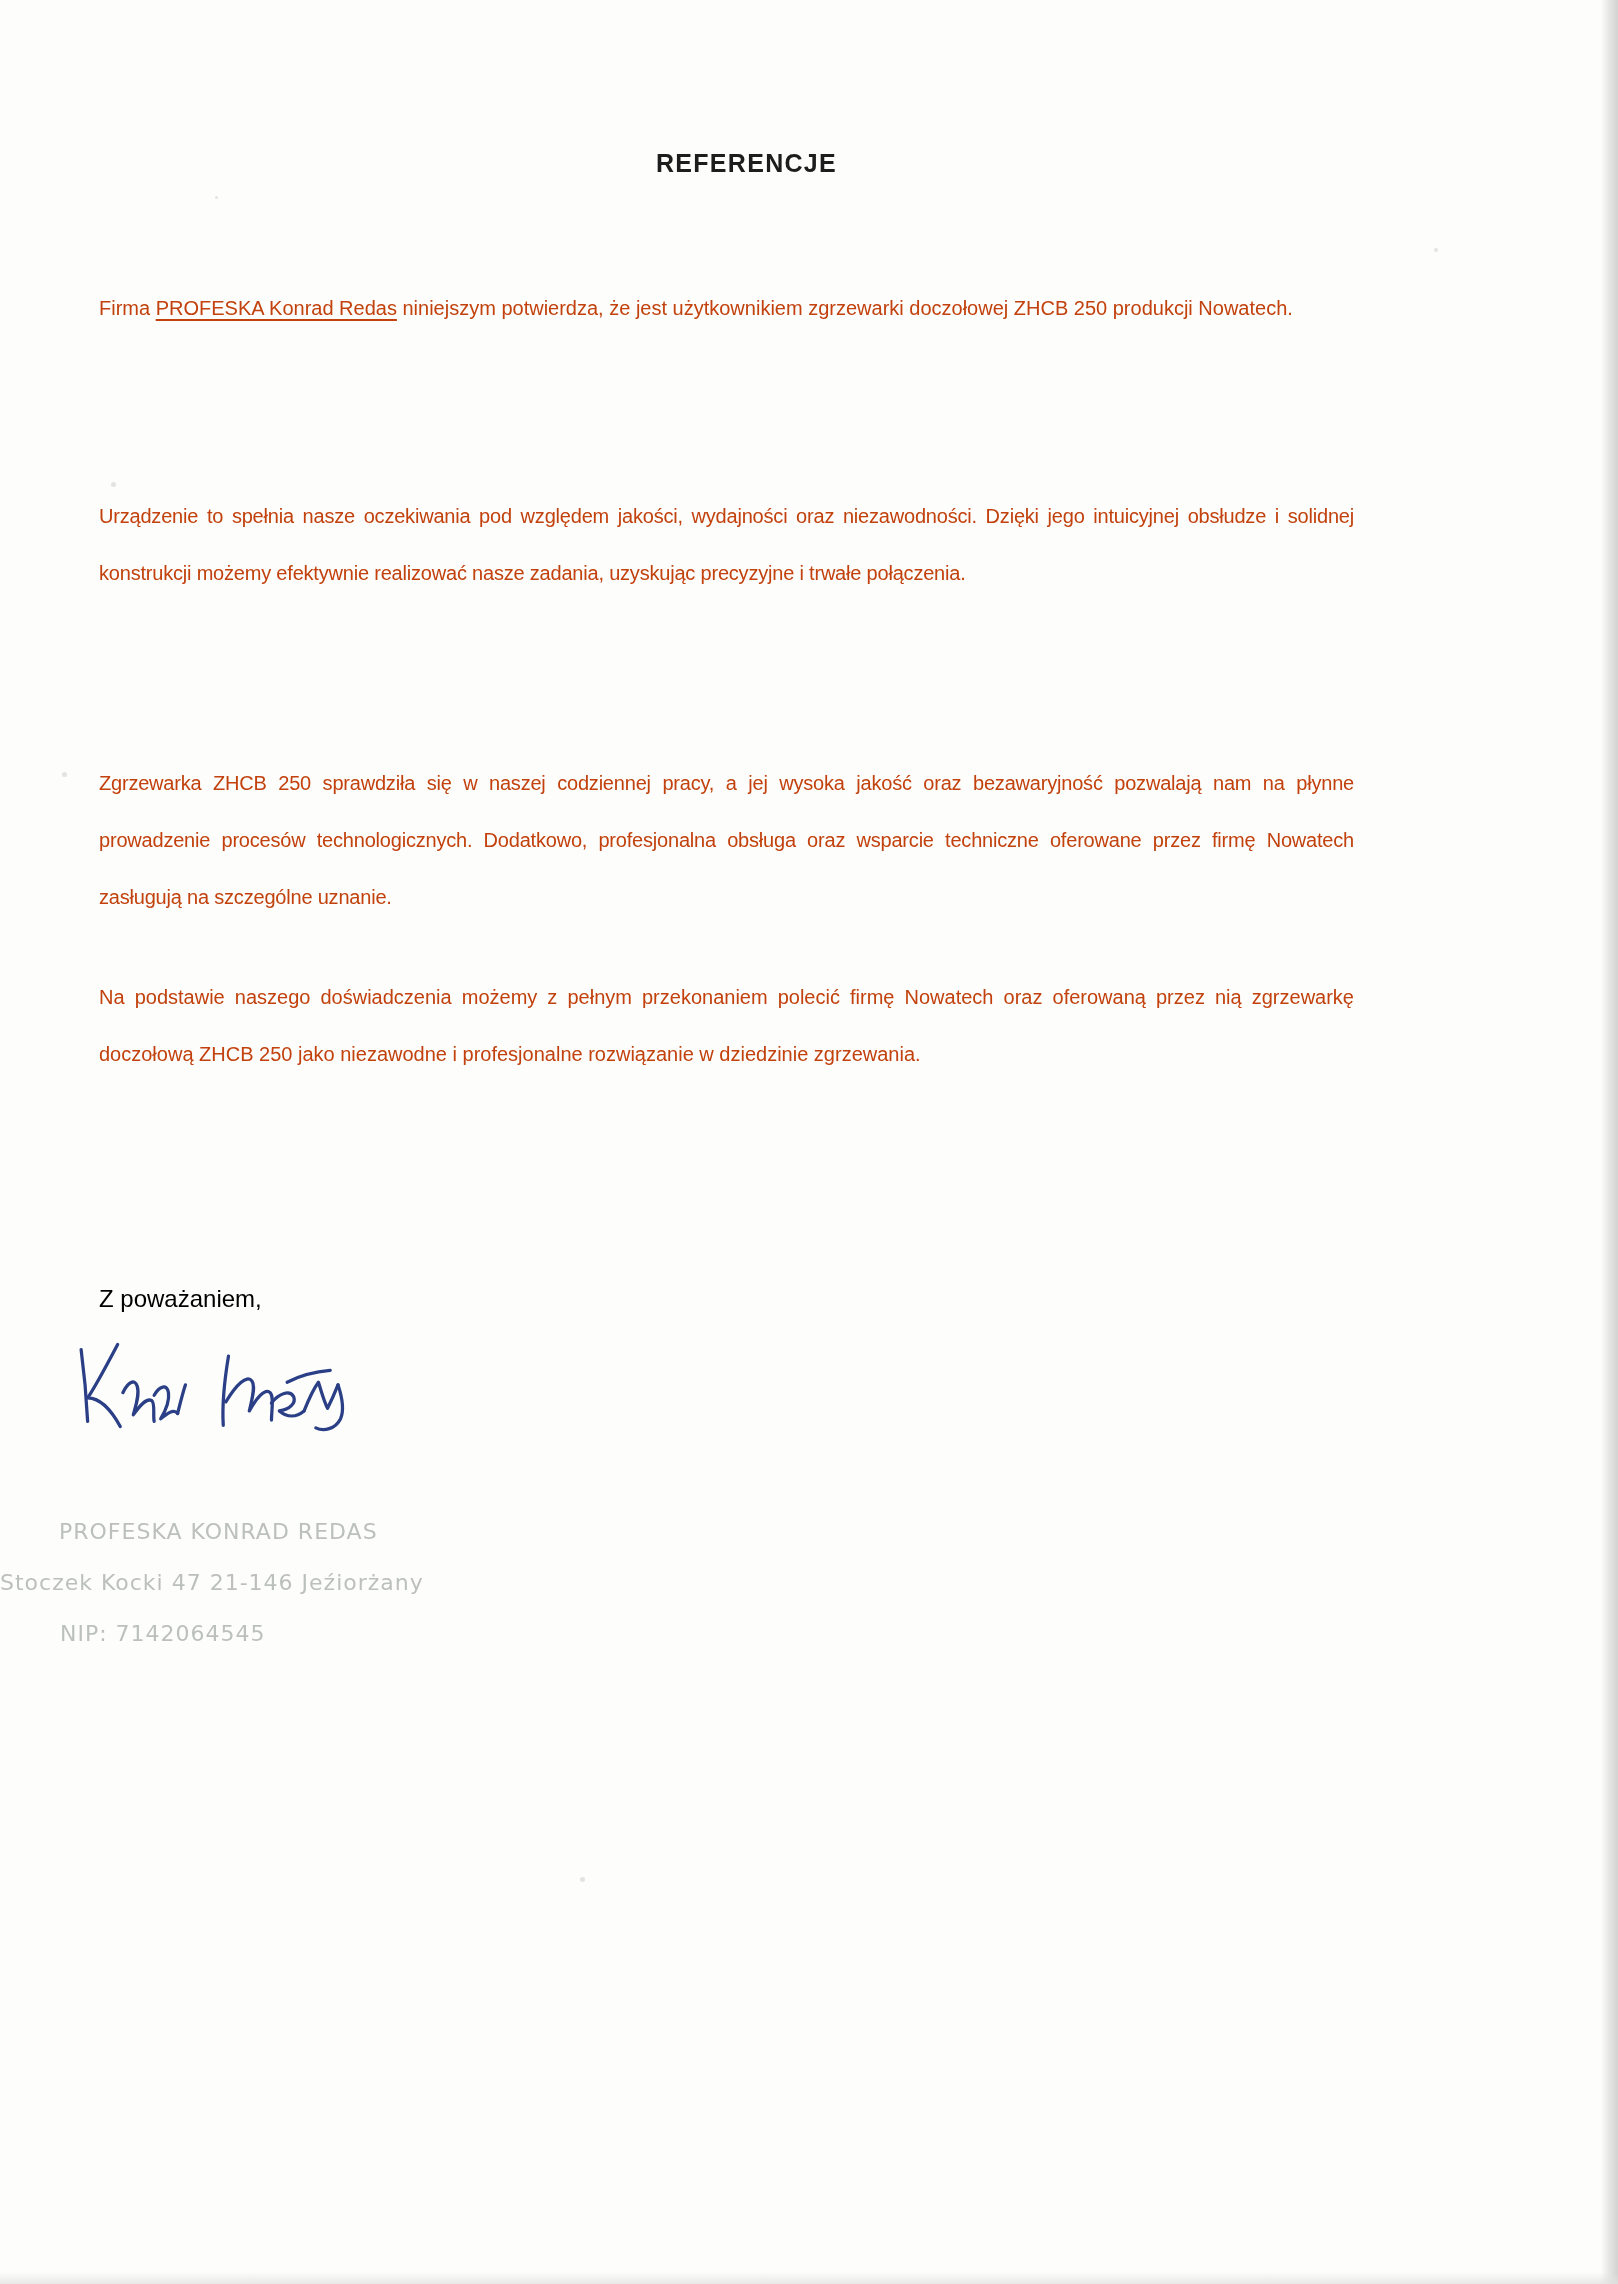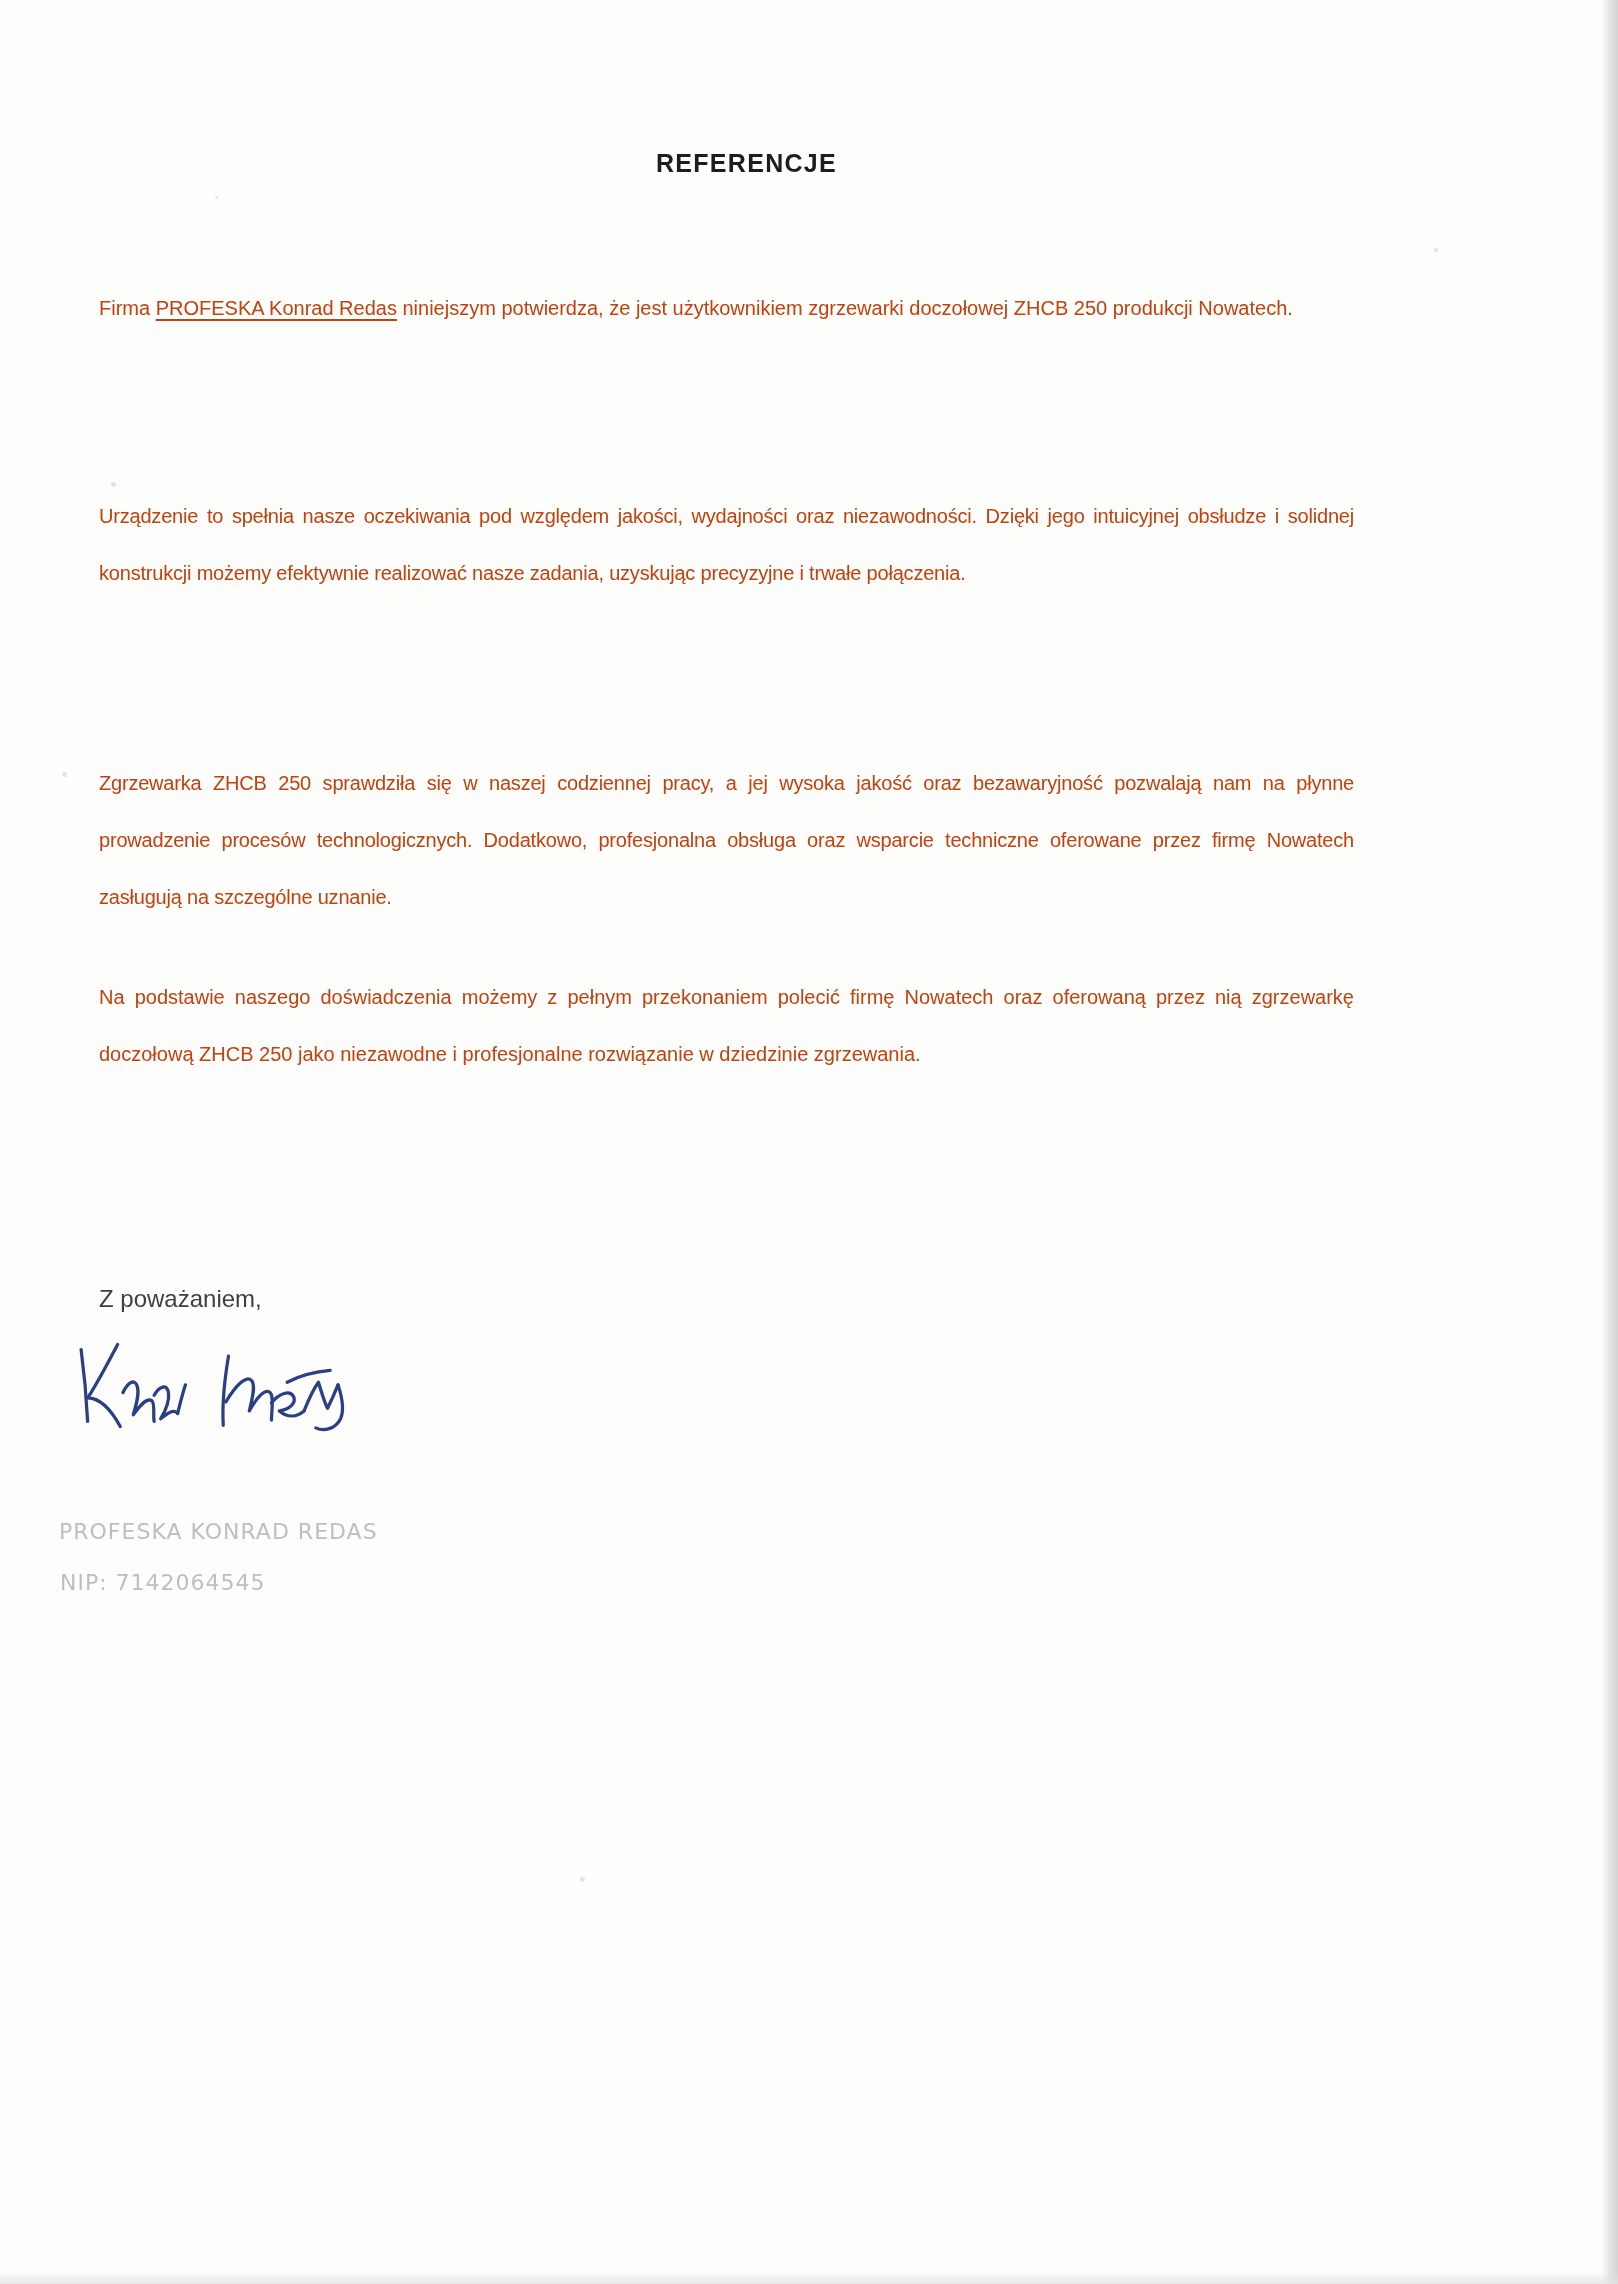--- a/index.html
+++ b/index.html
@@ -72,21 +72,21 @@
   .underline-name {
     text-decoration: underline;
     text-underline-offset: 3.9px;
   }
 
   .closing {
     position: absolute;
     left: 99px;
     top: 1285px;
     font-size: 24px;
-    color: #404040;
+    color: #000000;
   }
 
   .signature {
     position: absolute;
     left: 72px;
     top: 1330px;
     width: 339px;
     height: 124px;
   }
 
@@ -150,17 +150,18 @@
         <path d="M306 112 C318 96, 334 92, 340 102 C344 112, 334 122, 318 124 C330 134, 344 134, 356 124"></path>
         <path d="M356 124 C364 104, 372 88, 378 80 C382 92, 386 108, 392 120 C398 108, 404 94, 408 84"></path>
         <path d="M408 84 C414 102, 418 122, 412 136 C404 152, 386 156, 374 150"></path>
         <path d="M330 80 C350 70, 372 64, 396 62"></path>
       </g>
     </svg>
   </div>
 
   <div class="stamp">
     <div class="line l1">PROFESKA KONRAD REDAS</div>
+    <div class="line l2">Stoczek Kocki 47 21-146 Jeźiorżany</div>
     <div class="line l3">NIP: 7142064545</div>
   </div>
 
 </div>
 
 
 </body></html>

